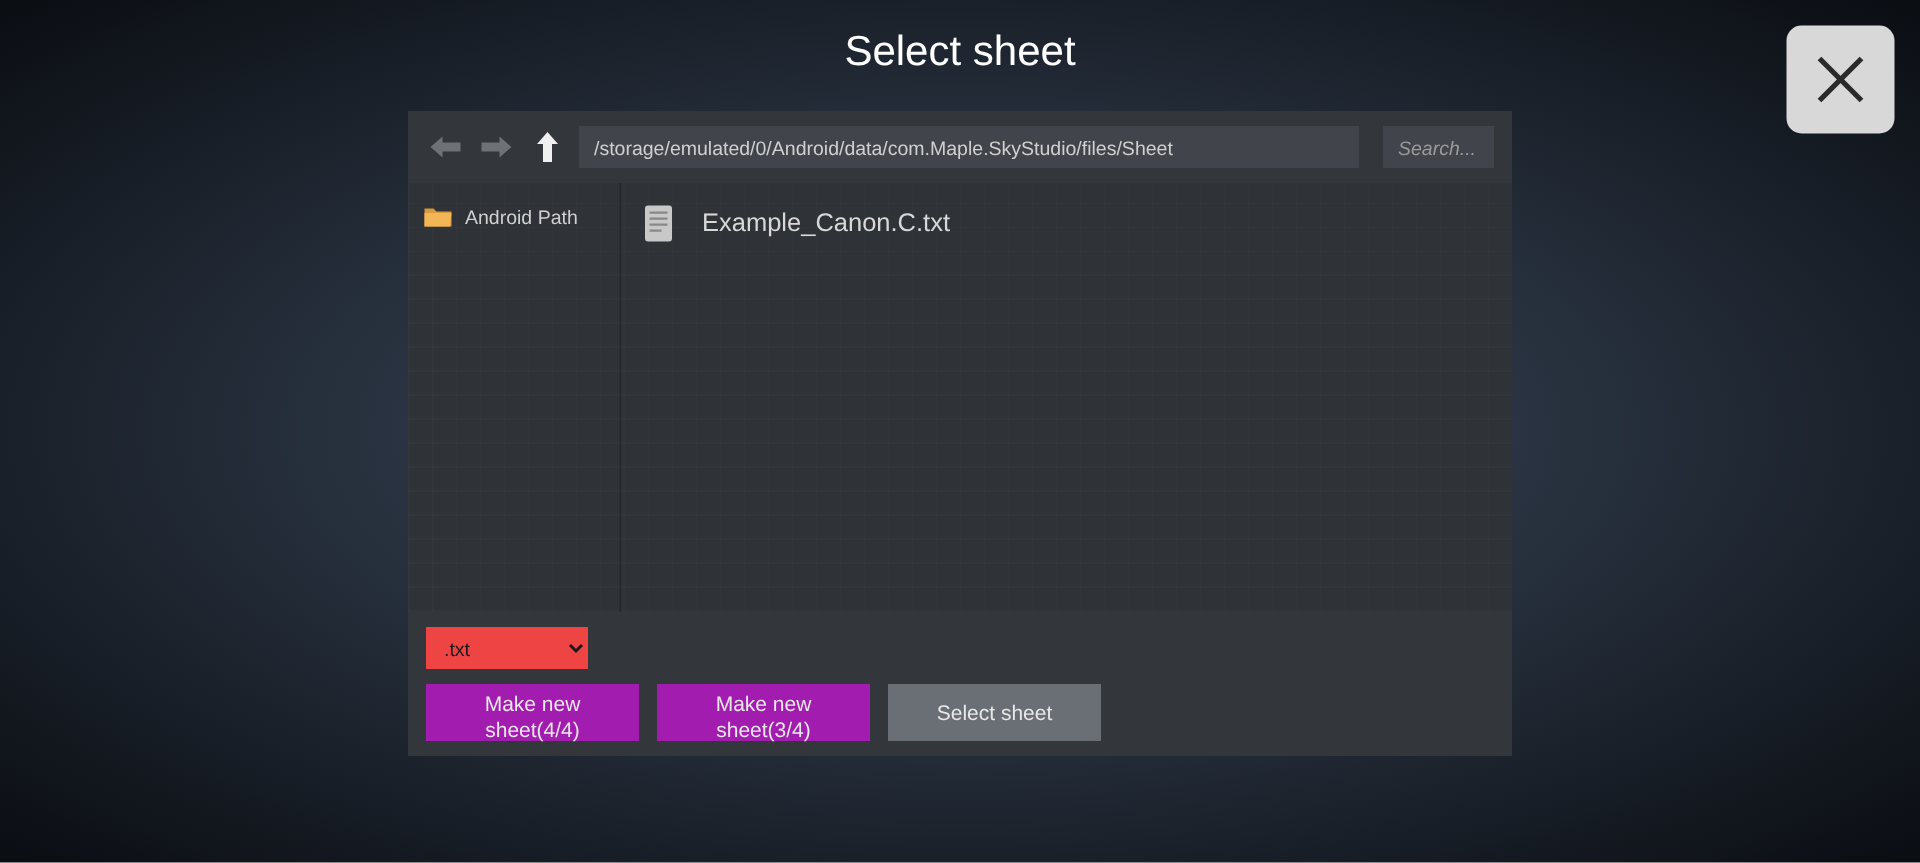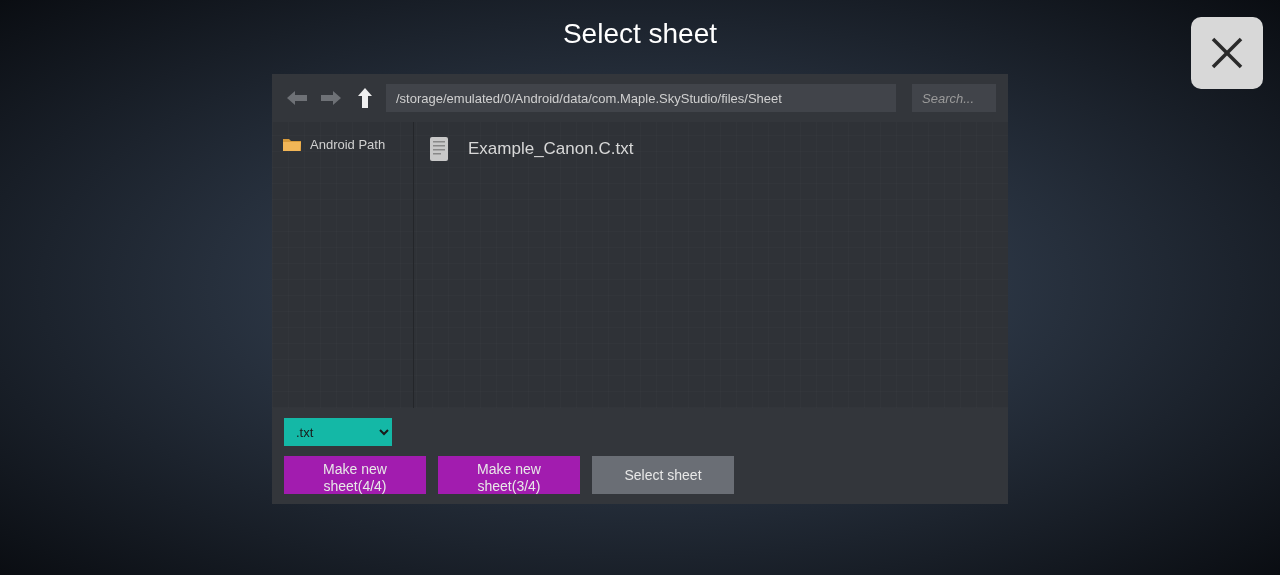--- a/index.html
+++ b/index.html
@@ -69,21 +69,21 @@
       flex: 1;
       background: #41444a;
       border: none;
       color: #d0d0d0;
       font-size: 13px;
       padding: 6px 10px;
       height: 28px;
       outline: none;
     }
     .search-input {
-      width: 84px;
+      width: 74px;
       background: #41444a;
       border: none;
       color: #d0d0d0;
       font-size: 13px;
       padding: 6px 10px;
       height: 28px;
       outline: none;
       margin-left: 8px;
     }
     .search-input::placeholder,
@@ -162,21 +162,21 @@
       border: none;
       color: #d0d0d0;
       font-size: 13px;
       padding: 6px 10px;
       height: 28px;
       outline: none;
     }
     .ext-select {
       width: 108px;
       height: 28px;
-      background: #14b8a6;
+      background: #ef4444;
       border: none;
       color: #1a1a1a;
       font-size: 13px;
       padding: 0 8px;
       cursor: pointer;
       outline: none;
     }
     .actions-row {
       display: flex;
       align-items: center;

